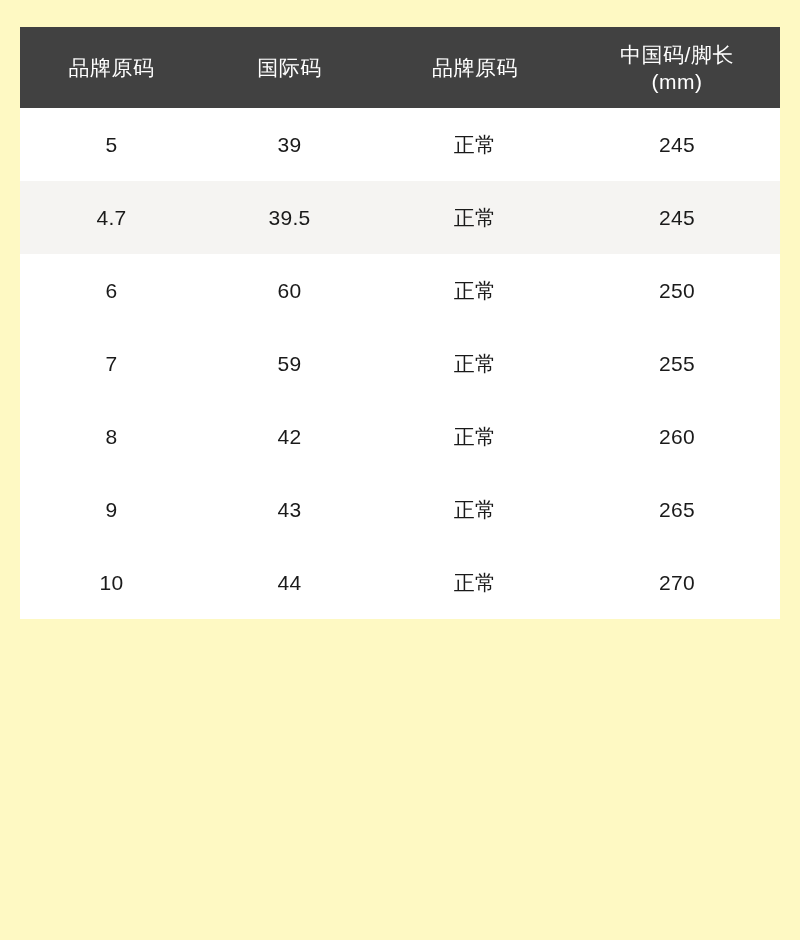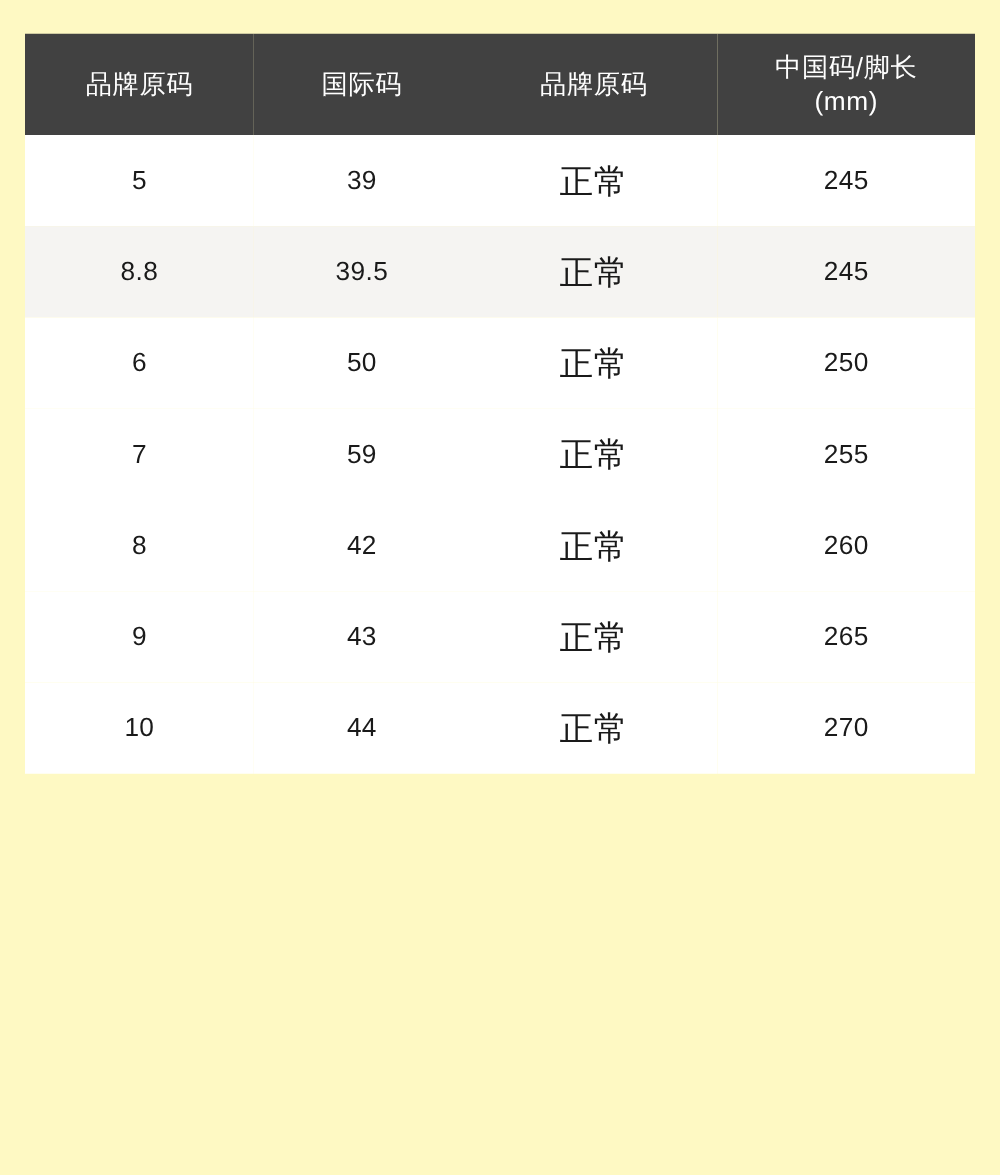--- a/index.html
+++ b/index.html
@@ -70,21 +70,21 @@
     padding: 0 4px;
     color: #1a1a1a;
     font-size: 21px;
     line-height: 30px;
     text-align: center;
     vertical-align: middle;
     border: 0;
     letter-spacing: 0.3px;
   }
   tbody td.cjk {
-    font-size: 27px;
+    font-size: 21px;
   }
 </style>
 </head>
 <body>
 
 <div class="page">
 
   <table class="size-table">
     <colgroup>
       <col class="c1">
@@ -113,28 +113,28 @@
 
     <tbody>
 
     <tr>
           <td>5</td>
           <td>39</td>
           <td class="cjk">正常</td>
           <td>245</td>
         </tr>
         <tr class="alt">
-          <td>8.8</td>
+          <td>4.7</td>
           <td>39.5</td>
           <td class="cjk">正常</td>
           <td>245</td>
         </tr>
         <tr>
           <td>6</td>
-          <td>50</td>
+          <td>60</td>
           <td class="cjk">正常</td>
           <td>250</td>
         </tr>
         <tr>
           <td>7</td>
           <td>59</td>
           <td class="cjk">正常</td>
           <td>255</td>
         </tr>
         <tr>

